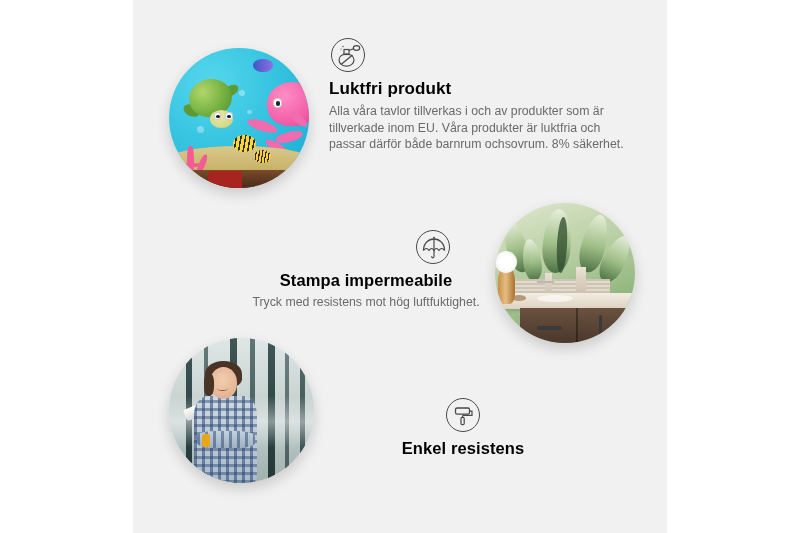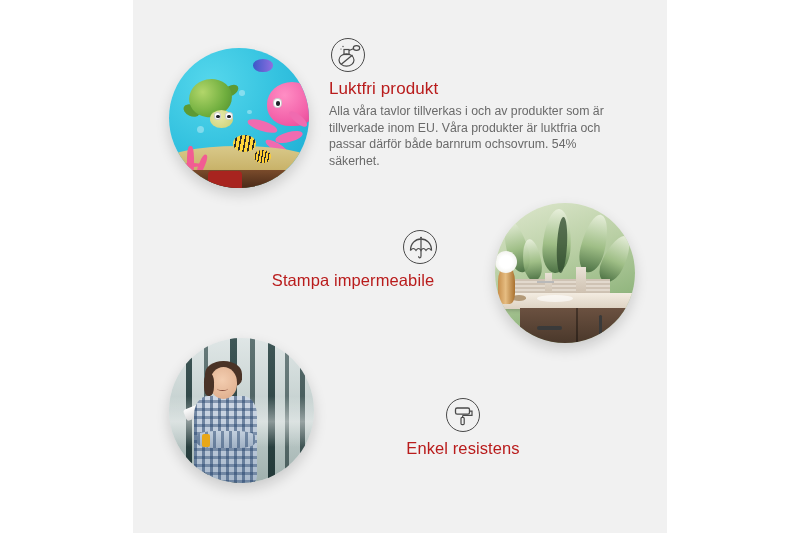--- a/index.html
+++ b/index.html
@@ -291,37 +291,37 @@
     position: relative;
     box-sizing: border-box;
   }
   .icon-circle svg { position:absolute; left:0; top:0; }
 
   
   .feature { position: absolute; }
 
   .f-title {
     font-size: 17px;
-    font-weight: normal;
-    color: #b91c1c;
+    font-weight: bold;
+    color: #000000;
     margin: 7px 0 4px 0;
     letter-spacing: .1px;
   }
   .f-body {
     font-size: 12.3px;
     line-height: 16.5px;
     color: #6a6a6a;
   }
 
   
   .feat1 { left: 196px; top: 38px; width: 300px; }
   .feat1 .icon-wrap { margin-left: 2px; }
 
   
-  .feat2 { left: 70px; top: 230px; width: 300px; text-align: center; }
+  .feat2 { left: 83px; top: 230px; width: 300px; text-align: center; }
   .feat2 .icon-wrap { display:flex; justify-content:flex-end; padding-right: 66px; }
   .feat2 .f-title { font-size: 16.5px; }
 
   
   .feat3 { left: 200px; top: 398px; width: 260px; text-align: center; }
   .feat3 .icon-wrap { display:flex; justify-content:center; }
   .feat3 .f-title { font-size: 16.5px; }
 </style>
 </head>
 <body>
@@ -376,21 +376,21 @@
             <ellipse cx="24.5" cy="9" rx="3.2" ry="2.4" fill="none" stroke="#4a4a4a" stroke-width="1.2"></ellipse>
 
             <circle cx="11" cy="7.5" r=".7" fill="#4a4a4a"></circle>
             <circle cx="9" cy="10" r=".6" fill="#4a4a4a"></circle>
 
             <path d="M9 25.5 L20.5 16" fill="none" stroke="#4a4a4a" stroke-width="1.3"></path>
           </svg>
         </div>
       </div>
       <div class="f-title">Luktfri produkt</div>
-      <div class="f-body">Alla våra tavlor tillverkas i och av produkter som är tillverkade inom EU. Våra produkter är luktfria och passar därför både barnrum ochsovrum. 54% säkerhet.</div>
+      <div class="f-body">Alla våra tavlor tillverkas i och av produkter som är tillverkade inom EU. Våra produkter är luktfria och passar därför både barnrum ochsovrum. 8% säkerhet.</div>
     </div>
 
     <div class="medallion m2">
       <div class="scene bath-wall"></div>
       <div class="scene">
         <div class="leaf l2"></div>
         <div class="leaf l5"></div>
         <div class="leaf l1"></div>
         <div class="leaf-dark"></div>
         <div class="leaf l3"></div>
@@ -417,20 +417,21 @@
           <svg width="34" height="34" viewBox="0 0 34 34">
             <path d="M6.5 19.5 C6.5 12.6 11.2 8 17 8 C22.8 8 27.5 12.6 27.5 19.5" fill="none" stroke="#4a4a4a" stroke-width="1.3"></path>
             <path d="M6.5 19.5 C8.3 16.8 10.3 16.8 12 19.5 C13.7 16.8 15.5 16.8 17 19.5 C18.5 16.8 20.3 16.8 22 19.5 C23.7 16.8 25.7 16.8 27.5 19.5" fill="none" stroke="#4a4a4a" stroke-width="1.1"></path>
             <path d="M17 8 L17 25" fill="none" stroke="#4a4a4a" stroke-width="1.2"></path>
             <path d="M17 25 C17 27.4 14.6 27.4 14.6 25.3" fill="none" stroke="#4a4a4a" stroke-width="1.2"></path>
             <circle cx="17" cy="6.8" r="1" fill="#4a4a4a"></circle>
           </svg>
         </div>
       </div>
       <div class="f-title">Stampa impermeabile</div>
+      <div class="f-body">Tryck med resistens mot hög luftfuktighet.</div>
     </div>
 
     <div class="medallion m3">
       <div class="scene forest"></div>
       <div class="scene">
         <div class="tree tr1"></div>
         <div class="tree tr2"></div>
         <div class="tree tr3"></div>
         <div class="tree tr4"></div>
         <div class="tree tr5"></div>

